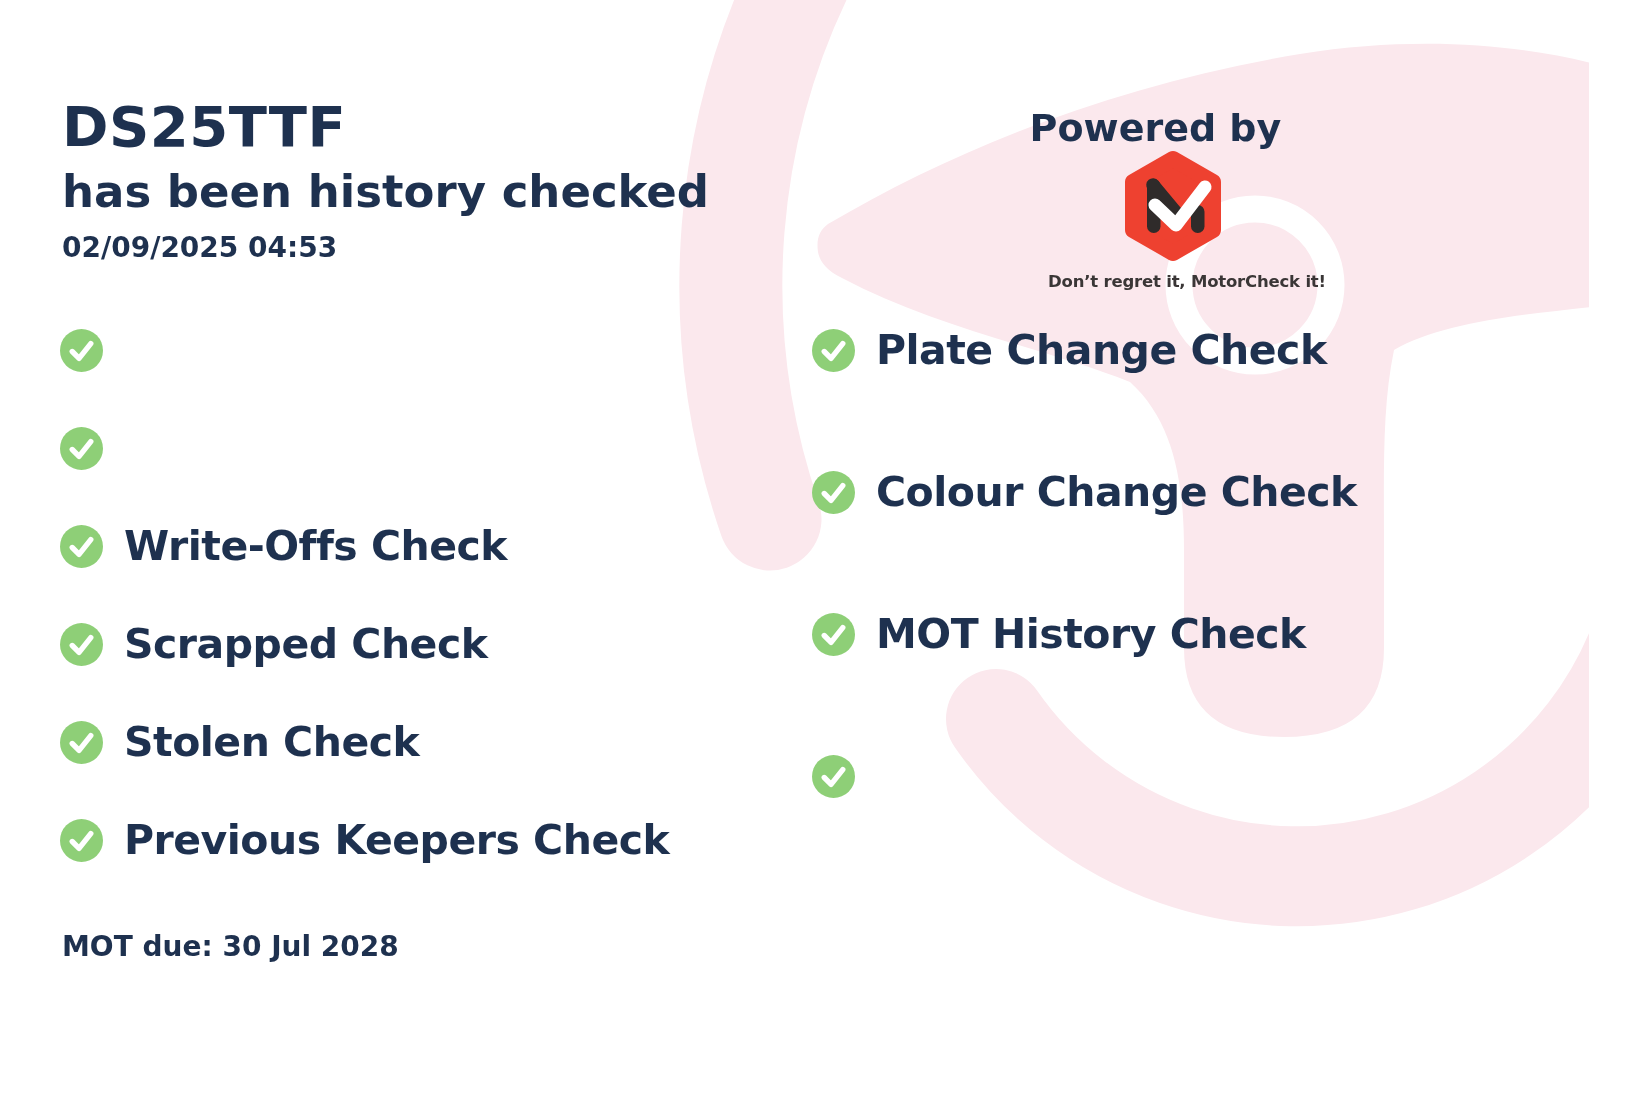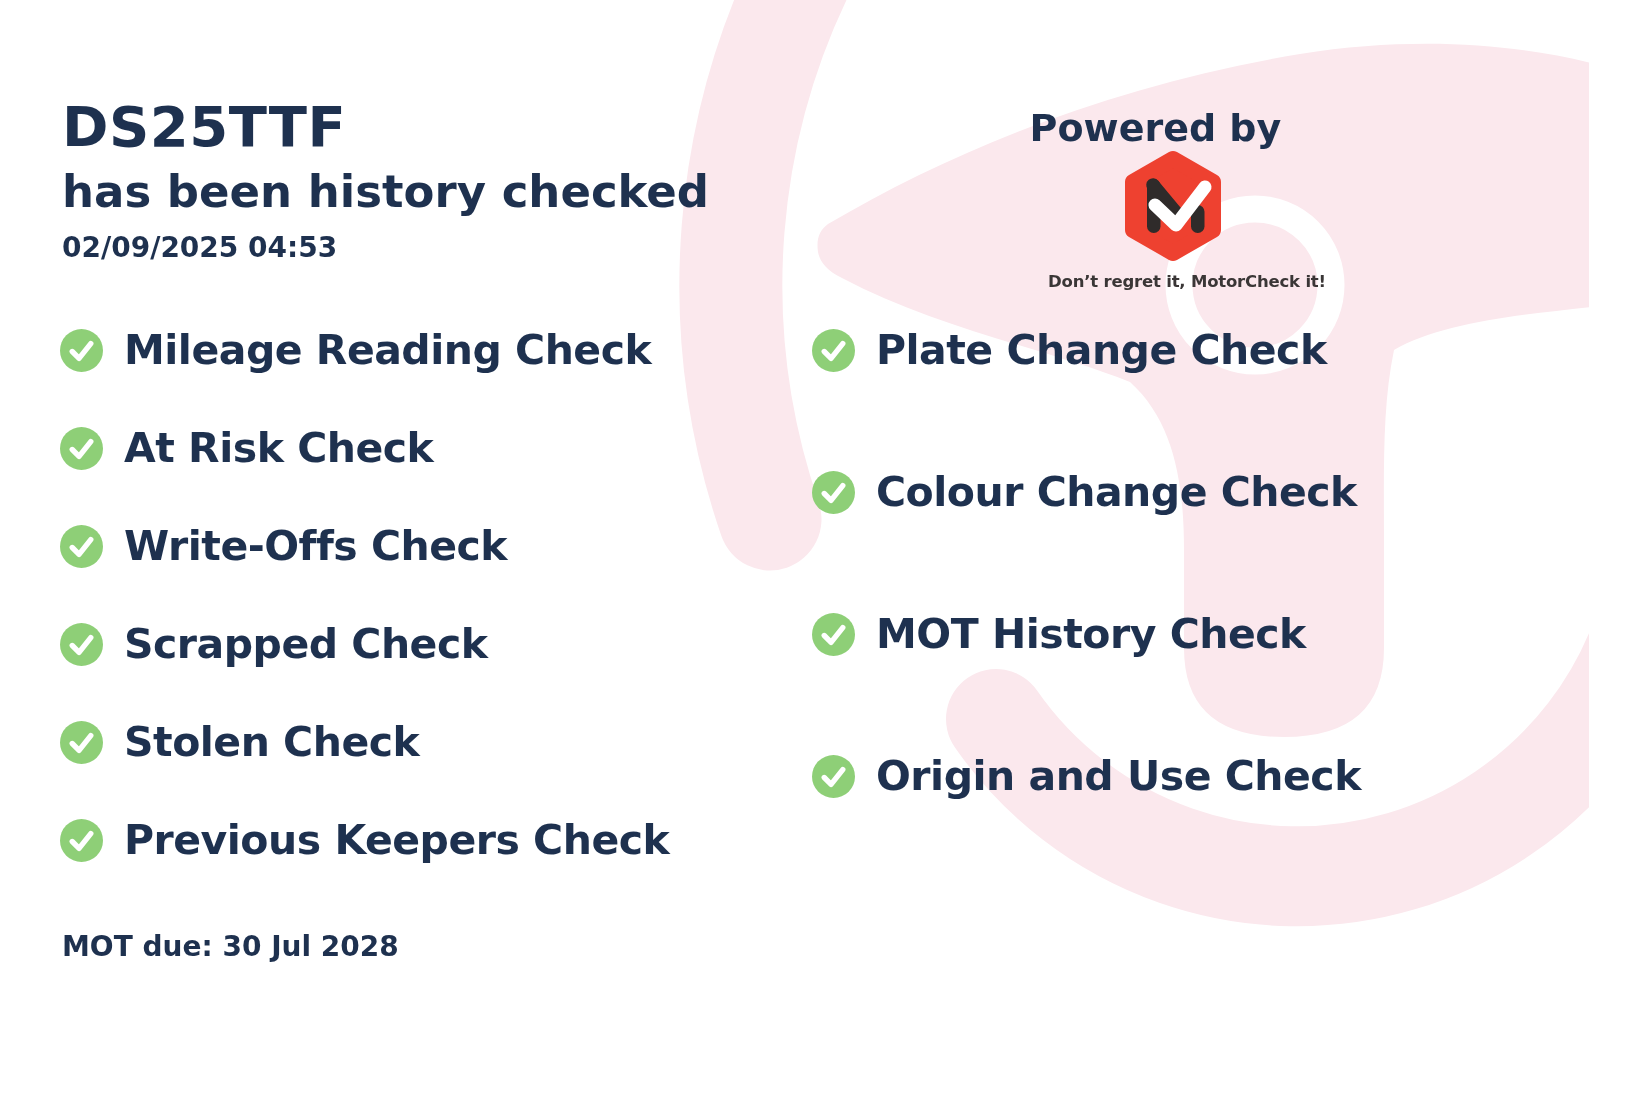--- a/index.html
+++ b/index.html
@@ -87,28 +87,26 @@
       <div class="tagline">Don’t regret it, MotorCheck it!</div>
     </div>
   </div>
 
   <div class="col col-left">
     <div class="item">
       <span class="ck"><svg viewBox="0 0 44 44">
             <circle cx="22" cy="22" r="22" fill="#8ecf77"></circle>
             <path d="M12.5 23 L19.5 30 L31.5 15" stroke="#ffffff" stroke-width="5.5" fill="none" stroke-linecap="round" stroke-linejoin="round"></path>
           </svg></span>
-      <span class="lbl">Mileage Reading Check</span>
     </div>
     <div class="item">
       <span class="ck"><svg viewBox="0 0 44 44">
             <circle cx="22" cy="22" r="22" fill="#8ecf77"></circle>
             <path d="M12.5 23 L19.5 30 L31.5 15" stroke="#ffffff" stroke-width="5.5" fill="none" stroke-linecap="round" stroke-linejoin="round"></path>
           </svg></span>
-      <span class="lbl">At Risk Check</span>
     </div>
     <div class="item">
       <span class="ck"><svg viewBox="0 0 44 44">
             <circle cx="22" cy="22" r="22" fill="#8ecf77"></circle>
             <path d="M12.5 23 L19.5 30 L31.5 15" stroke="#ffffff" stroke-width="5.5" fill="none" stroke-linecap="round" stroke-linejoin="round"></path>
           </svg></span>
       <span class="lbl">Write-Offs Check</span>
     </div>
     <div class="item">
       <span class="ck"><svg viewBox="0 0 44 44">
@@ -153,19 +151,18 @@
             <circle cx="22" cy="22" r="22" fill="#8ecf77"></circle>
             <path d="M12.5 23 L19.5 30 L31.5 15" stroke="#ffffff" stroke-width="5.5" fill="none" stroke-linecap="round" stroke-linejoin="round"></path>
           </svg></span>
       <span class="lbl">MOT History Check</span>
     </div>
     <div class="item">
       <span class="ck"><svg viewBox="0 0 44 44">
             <circle cx="22" cy="22" r="22" fill="#8ecf77"></circle>
             <path d="M12.5 23 L19.5 30 L31.5 15" stroke="#ffffff" stroke-width="5.5" fill="none" stroke-linecap="round" stroke-linejoin="round"></path>
           </svg></span>
-      <span class="lbl">Origin and Use Check</span>
     </div>
   </div>
 
   <div class="mot-due">MOT due: 30 Jul 2028</div>
 
 </div>
 
 </body></html>

